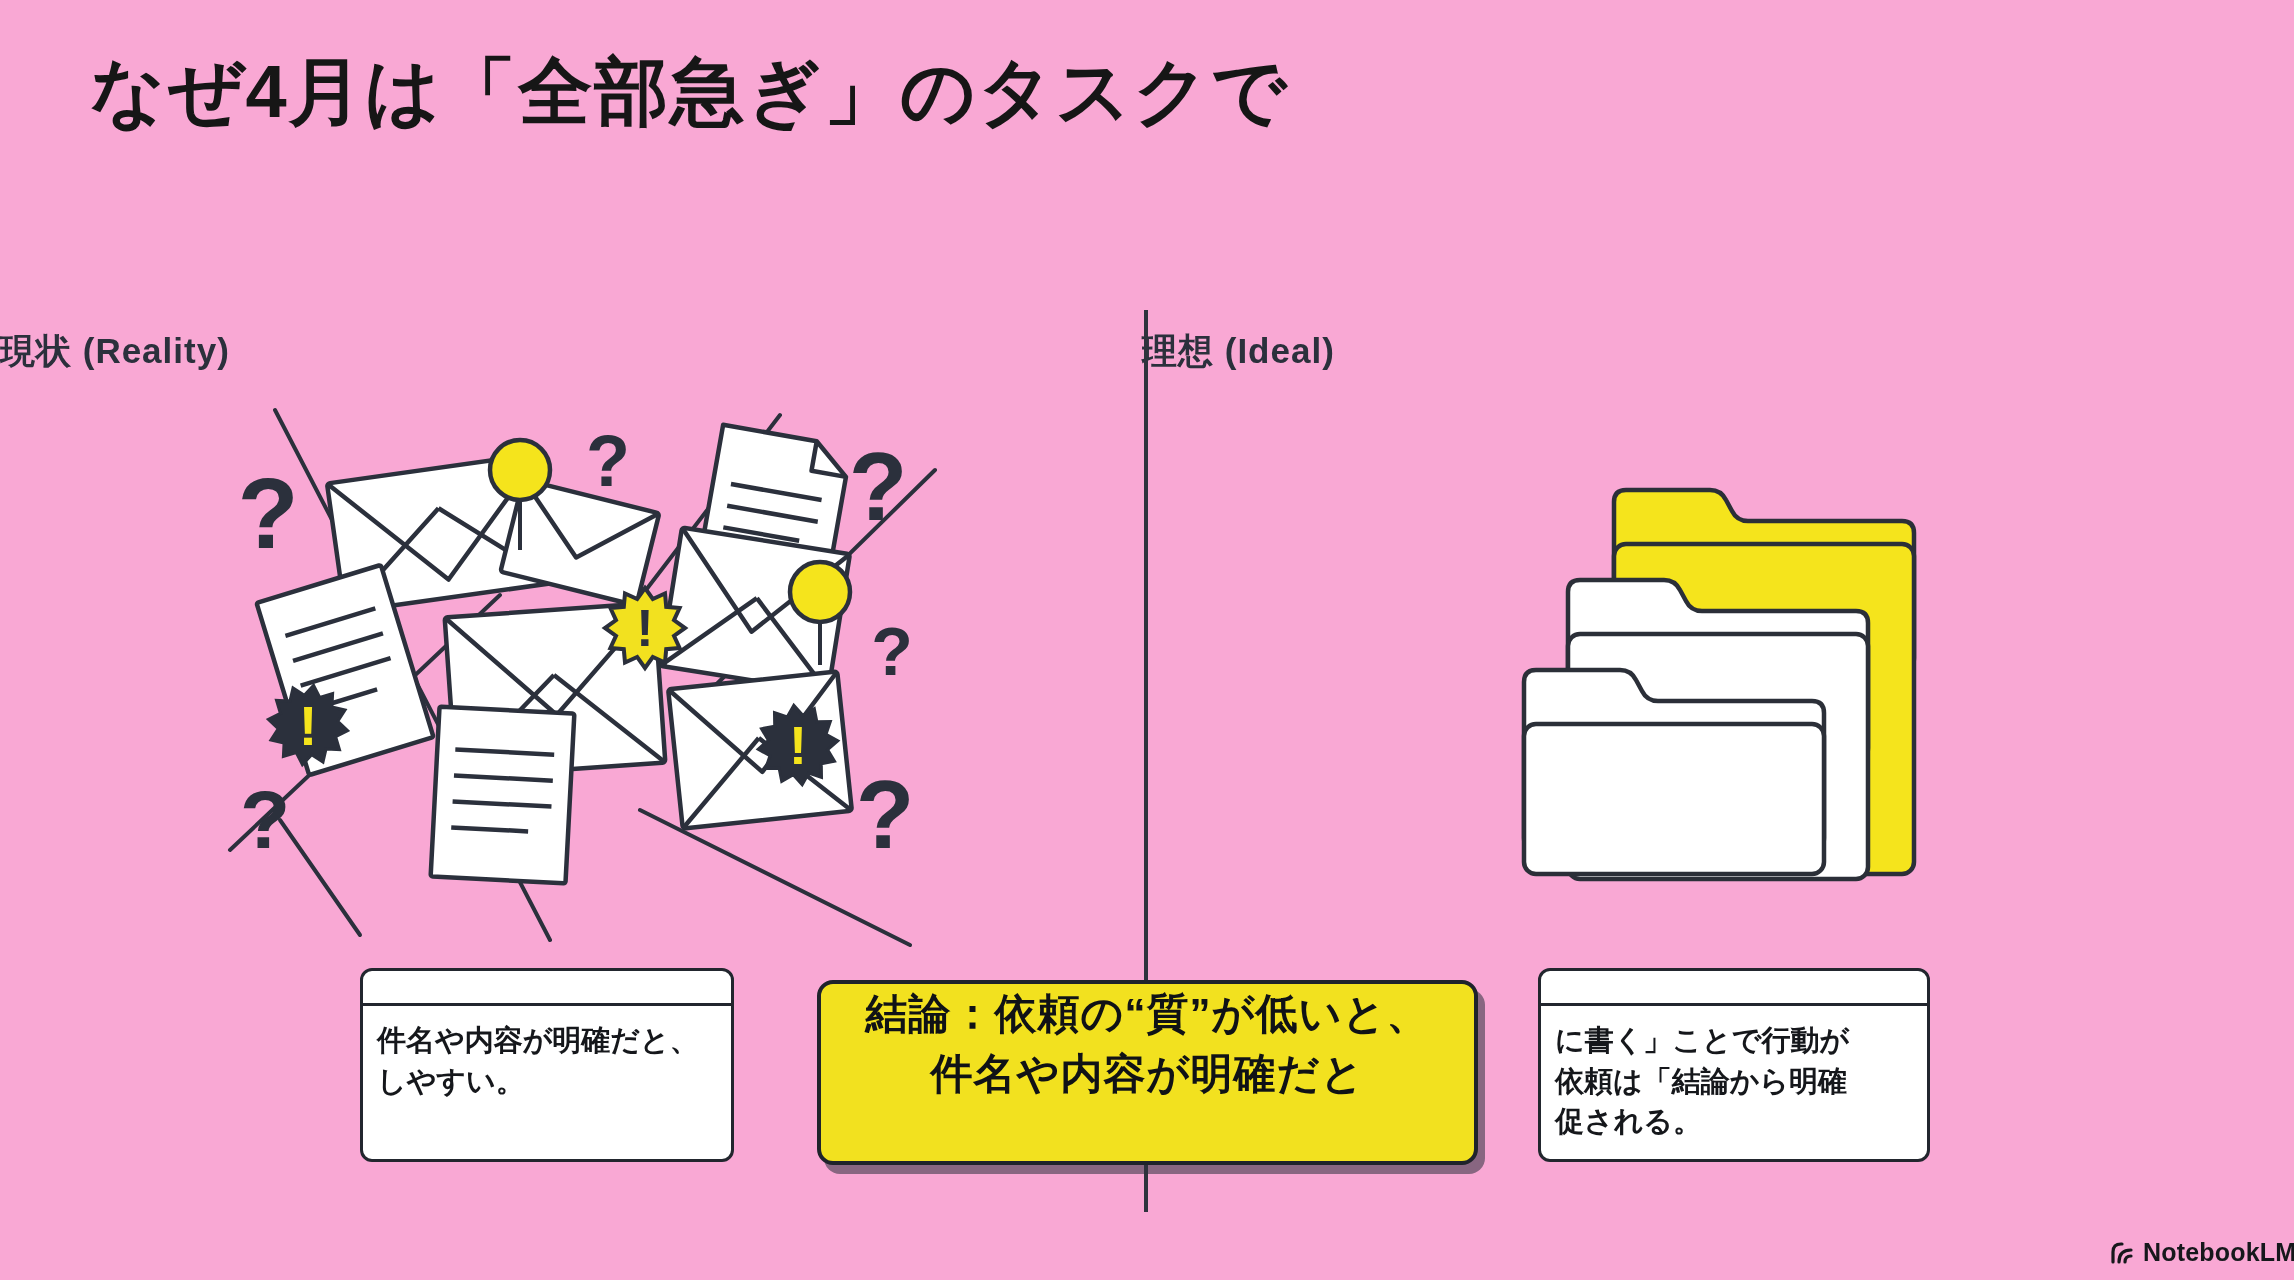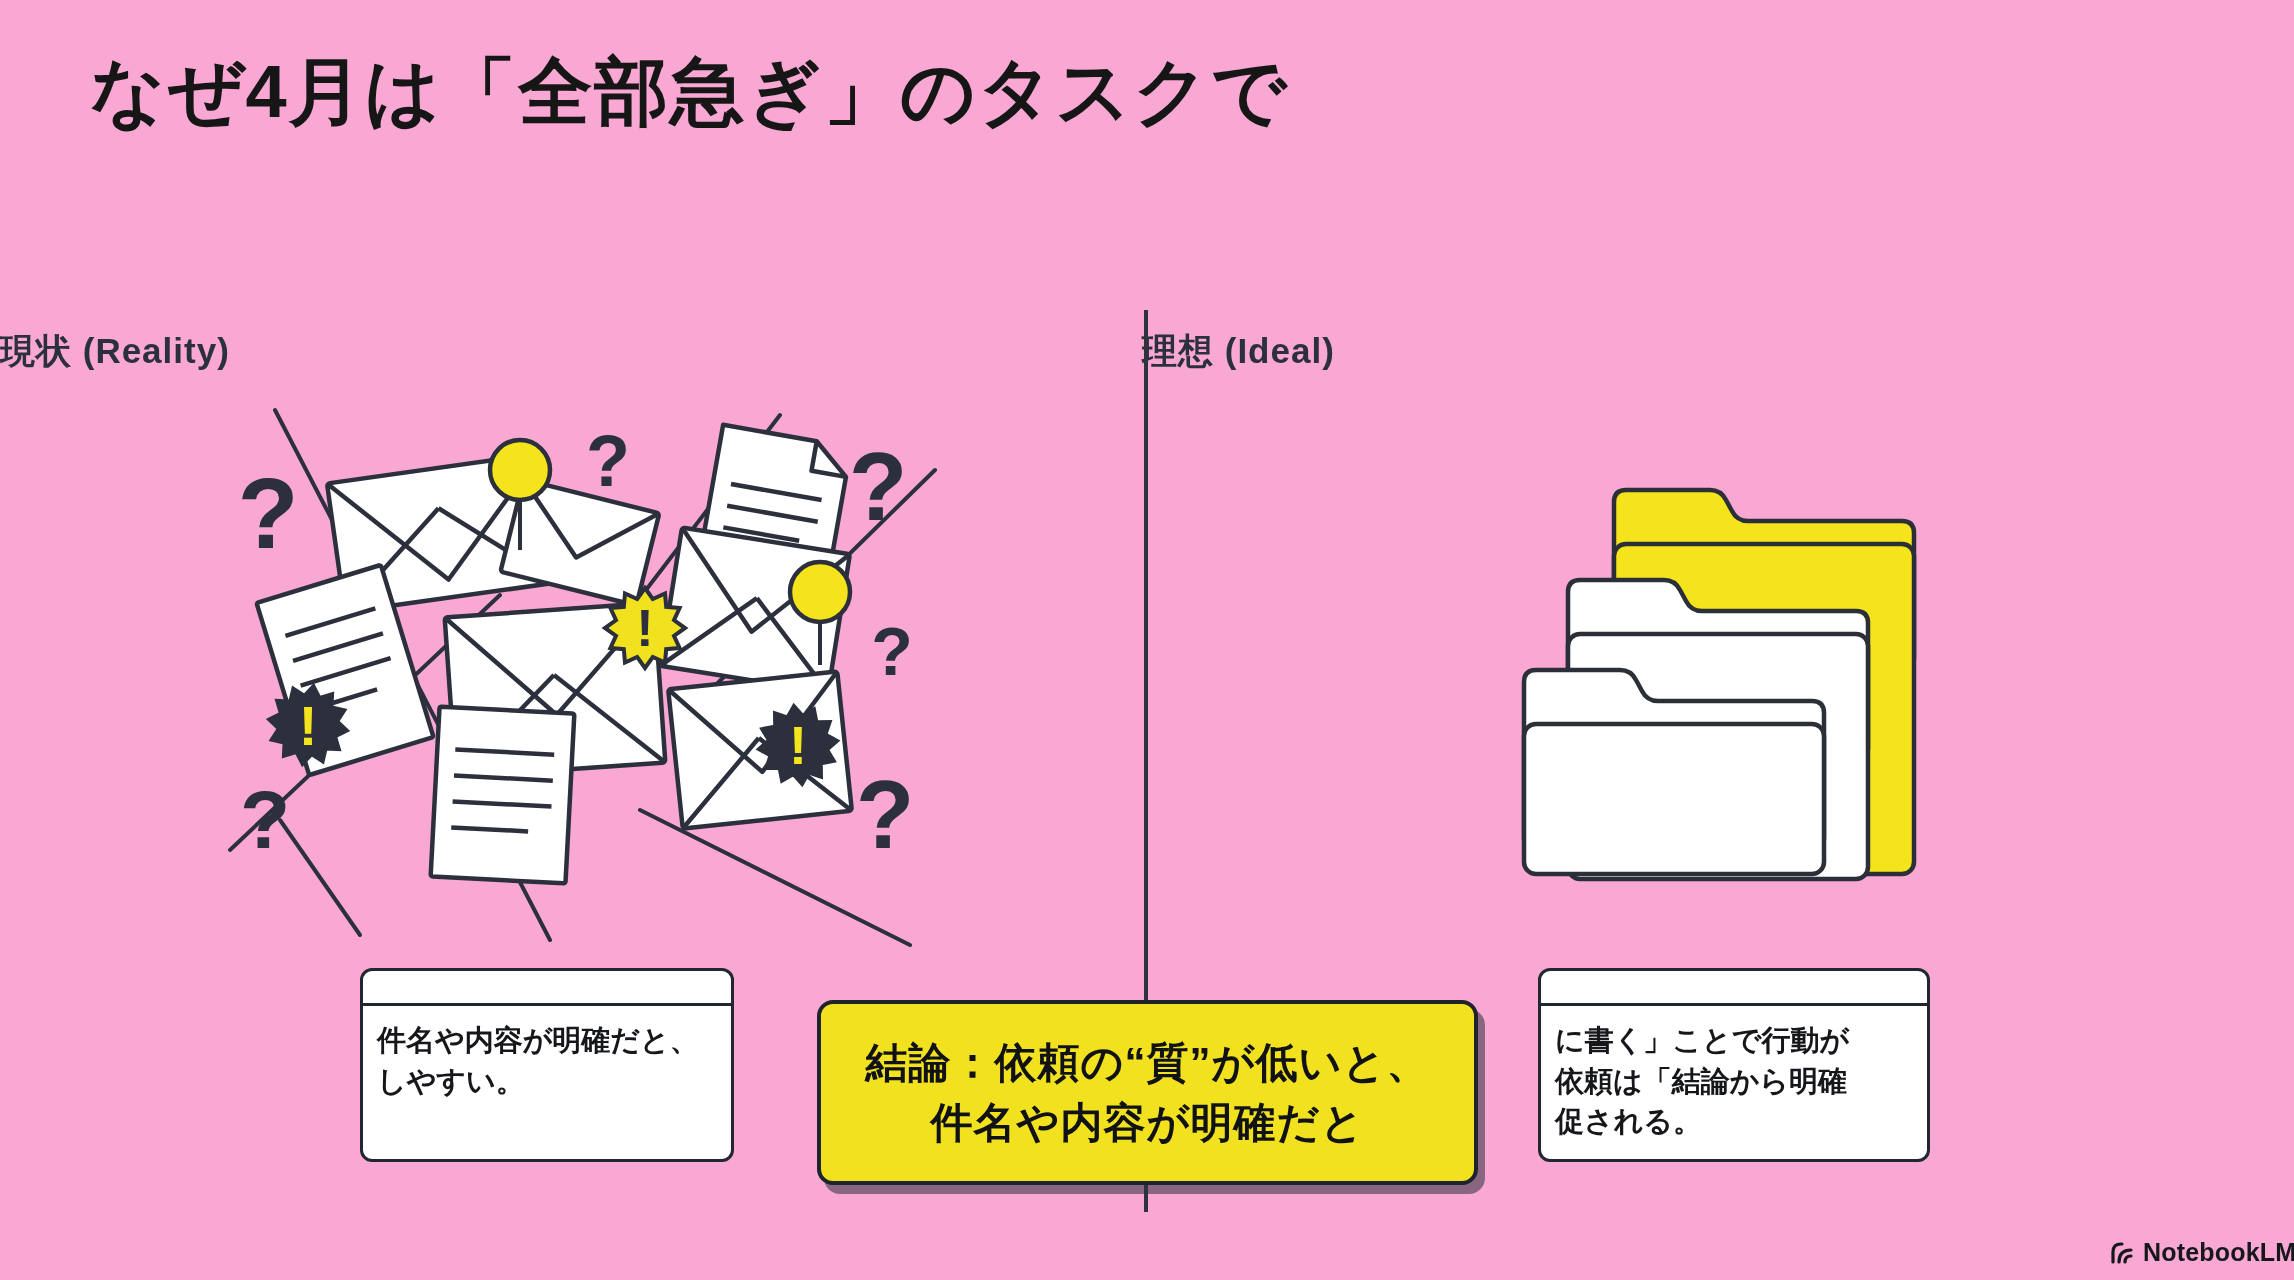--- a/index.html
+++ b/index.html
@@ -33,25 +33,25 @@
     box-sizing:border-box;
   }
   .note-box.left{left:360px;width:374px;}
   .note-box.right{left:1538px;width:392px;}
   .note-head{height:32px;border-bottom:3px solid #22262E;}
   .note-body{
     padding:14px 20px 0 14px;
     font-size:29px;font-weight:800;color:#15171B;line-height:1.4;
   }
   .conclusion{
-    position:absolute;left:817px;top:1000px;width:661px;height:185px;
+    position:absolute;left:817px;top:980px;width:661px;height:185px;
     background:#F2E11F;border:4px solid #1F232B;border-radius:16px;
     box-shadow:7px 9px 0 rgba(43,48,60,0.55);
     box-sizing:border-box;
-    display:flex;flex-direction:column;justify-content:center;align-items:center;
+    display:flex;flex-direction:column;align-items:center;
     font-size:42px;font-weight:900;color:#101216;line-height:1.42;
     text-align:center;letter-spacing:1px;
   }
   .branding{
     position:absolute;left:2108px;top:1238px;
     display:flex;align-items:center;gap:7px;
     color:#16181C;font-size:25px;font-weight:700;letter-spacing:0.2px;
   }
   svg text.qmark{font-family:"Liberation Sans","DejaVu Sans",sans-serif;font-weight:900;fill:#2B303C;}
   svg text.bang{font-family:"Liberation Sans","DejaVu Sans",sans-serif;font-weight:900;}

